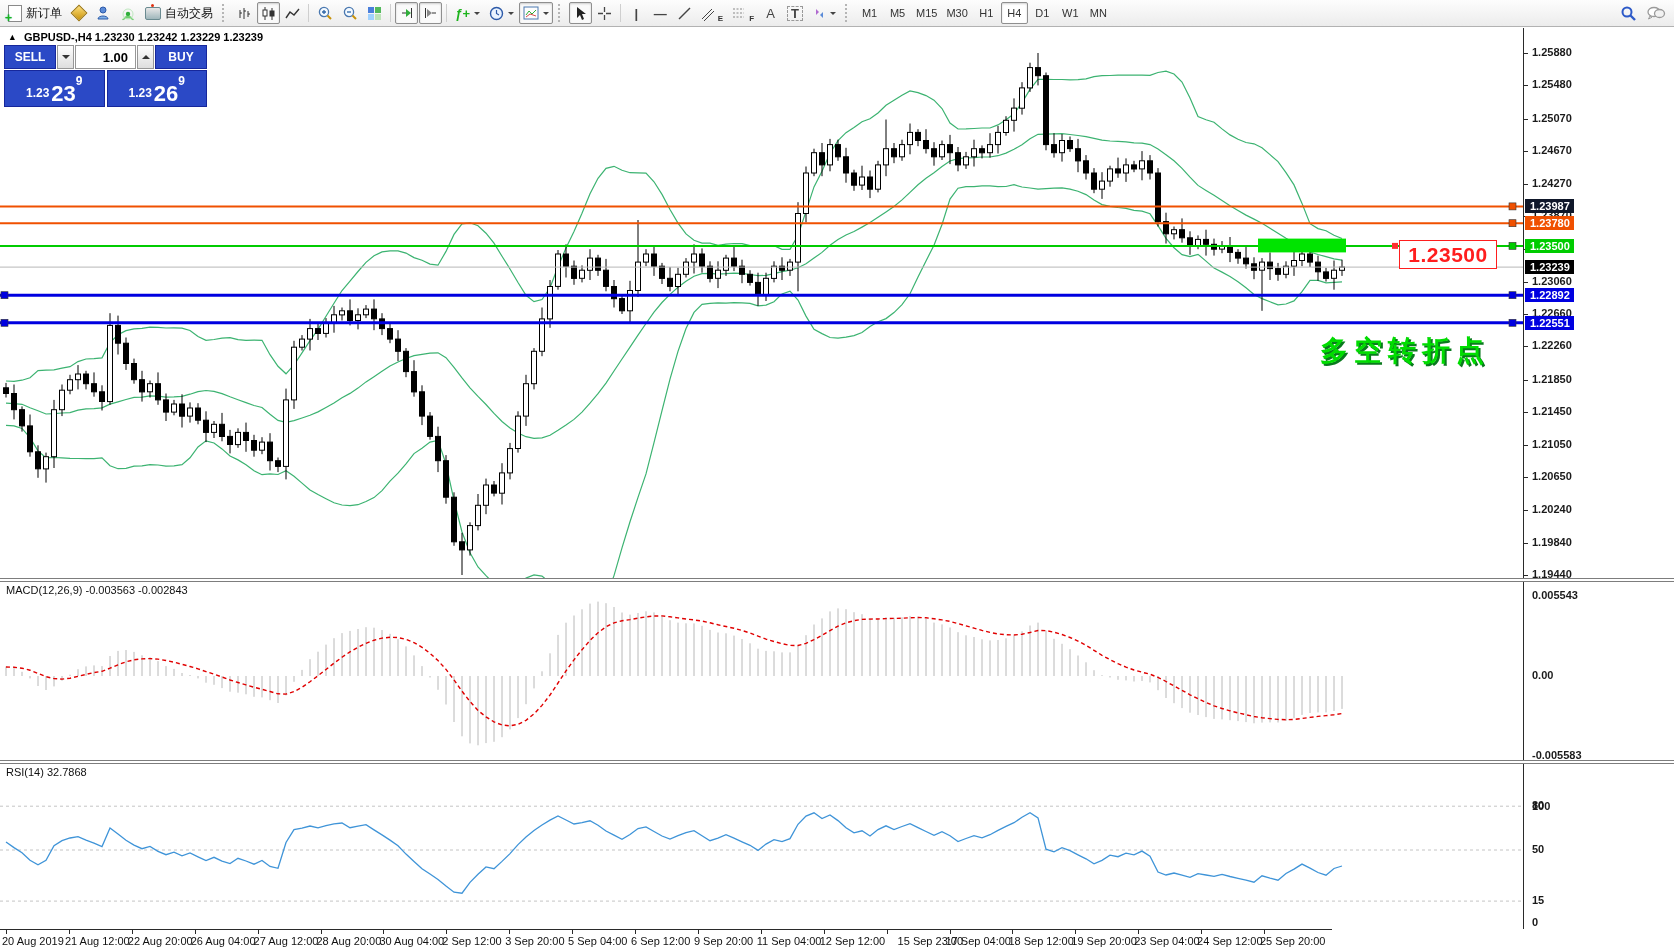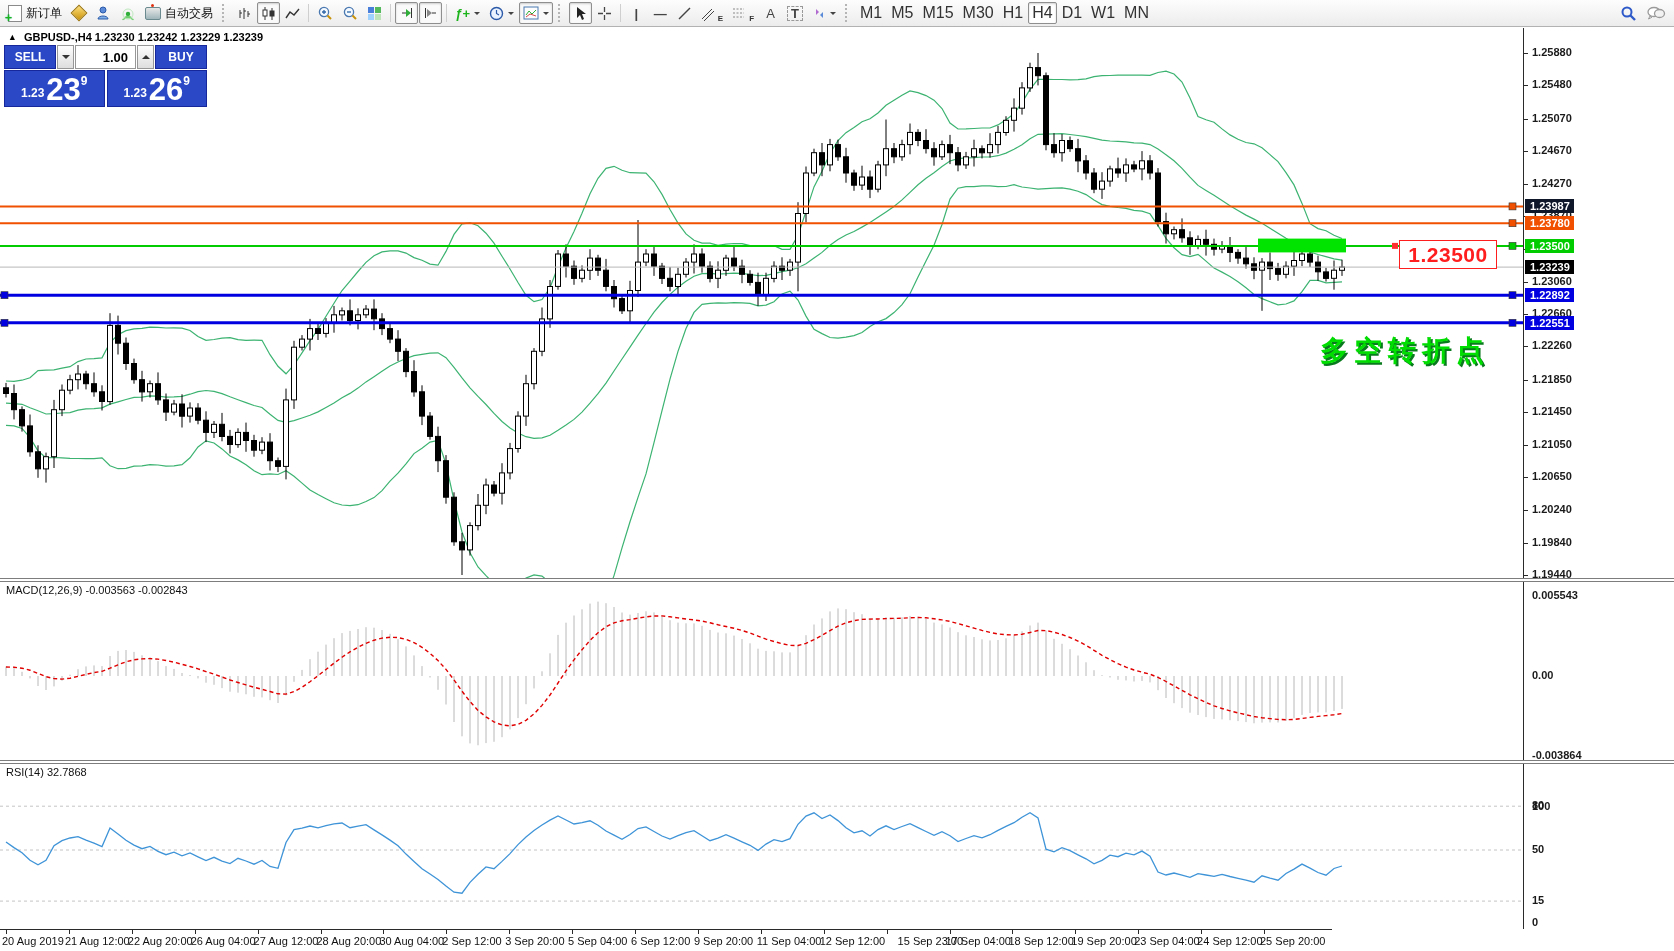--- a/index.html
+++ b/index.html
@@ -10,21 +10,21 @@
     background:linear-gradient(#fdfdfd,#ececec);border-bottom:1px solid #b2b2b2;
     display:flex;align-items:center;padding:0 4px;box-sizing:border-box;gap:1px;}
   .tbtn{height:22px;min-width:23px;display:inline-flex;align-items:center;justify-content:center;
     gap:4px;padding:0 3px;border:1px solid transparent;border-radius:2px;font-size:12px;color:#222;
     box-sizing:border-box;flex:0 0 auto;}
   .tbtn.pressed{border-color:#8f8f8f;background:#fafafa;box-shadow:inset 0 1px 2px rgba(0,0,0,.18);}
   .tbtn .cap{font-size:12px;color:#111;}
   .grip{width:4px;height:18px;border-left:2px dotted #b5b5b5;margin:0 4px;flex:0 0 auto;}
   .sep{width:1px;height:18px;background:#cfcfcf;margin:0 3px;flex:0 0 auto;}
   .caret{width:0;height:0;border:3px solid transparent;border-top-color:#444;margin-top:3px;}
-  .tf{font-size:16px;color:#333;min-width:27px;}
+  .tf{font-size:11px;color:#333;min-width:27px;}
   .tf.pressed{background:#fff;text-align:center;}
   .spacer{flex:1 1 auto;}
   .glyph{font-size:13px;color:#444;font-weight:700;line-height:1;}
   .mini{font-size:8px;font-weight:700;color:#333;align-self:flex-end;}
   
   #symbol-line{position:absolute;top:31px;left:7px;font-size:11px;font-weight:700;color:#000;z-index:30;}
   #symbol-caret{display:inline-block;transform:scale(.8);margin-right:3px;}
   #trade-panel{position:absolute;top:45px;left:4px;width:203px;z-index:40;}
   .tp-row1{display:flex;height:24px;gap:1px;}
   .btn-trade{width:52px;background:var(--panelblue);color:#fff;font-size:12px;font-weight:700;
@@ -32,21 +32,21 @@
   .vol-btn{width:17px;background:linear-gradient(#fefefe,#dedede);border:1px solid #979797;
     display:flex;align-items:center;justify-content:center;box-sizing:border-box;}
   .tri-dn{width:0;height:0;border:4px solid transparent;border-top-color:#333;margin-top:4px;}
   .tri-up{width:0;height:0;border:4px solid transparent;border-bottom-color:#333;margin-bottom:4px;}
   .vol-input{flex:1;background:#fff;border:1px solid #979797;box-sizing:border-box;
     font-size:13px;font-weight:700;color:#000;display:flex;align-items:center;justify-content:flex-end;padding-right:7px;}
   .tp-row2{display:flex;gap:2px;margin-top:1px;height:37px;}
   .quote{flex:1;background:var(--panelblue);border:1px solid #16279b;box-sizing:border-box;
     color:#fff;display:flex;align-items:flex-end;justify-content:center;padding-bottom:2px;}
   .q-small{font-size:12px;font-weight:700;margin:0 2px 4px 0;}
-  .q-big{font-size:31px;font-weight:700;line-height:.9;}
+  .q-big{font-size:22px;font-weight:700;line-height:.9;}
   .q-sup{font-size:12px;font-weight:700;align-self:flex-start;margin-top:3px;}
   
   .pane-svg{position:absolute;left:0;}
   .pane-sep{position:absolute;left:0;width:1674px;height:2px;background:#fff;
     border-top:1px solid #7d7d7d;border-bottom:1px solid #7d7d7d;box-sizing:content-box;z-index:20;}
   .pane-label{position:absolute;left:6px;font-size:11px;color:#101010;z-index:25;}
   #axis-col{position:absolute;left:1523px;top:28px;width:151px;height:901px;background:#fff;
     border-left:1px solid #2a2a2a;box-sizing:border-box;z-index:15;}
   .axtick{position:absolute;left:8px;font-size:11px;font-weight:600;color:#1a1a1a;white-space:nowrap;}
   .axmark{position:absolute;left:0;width:4px;height:1px;background:#2a2a2a;}
@@ -907,21 +907,21 @@
       <div class="axtick" style="top: 540.026px;">1.19440</div>
       <div class="axmark" style="top: 547.026px;"></div>
       <div class="axlab" style="top: 171.447px; background: #0f172a;">1.23987</div>
       <div class="axlab" style="top: 188.226px; background: rgb(240, 80, 0);">1.23780</div>
       <div class="axlab" style="top: 210.923px; background: rgb(0, 204, 0);">1.23500</div>
       <div class="axlab" style="top: 260.207px; background: rgb(0, 0, 224);">1.22892</div>
       <div class="axlab" style="top: 287.849px; background: rgb(0, 0, 224);">1.22551</div>
       <div class="axlab" style="top: 232.079px; background: rgb(0, 0, 0);">1.23239</div>
       <div class="axtick" style="top: 561.286px;">0.005543</div>
       <div class="axtick" style="top: 641px;">0.00</div>
-      <div class="axtick" style="top: 721.289px;">-0.003864</div>
+      <div class="axtick" style="top: 721.289px;">-0.005583</div>
       <div class="axtick" style="top: 772px; text-align: right;">100</div>
       <div class="axtick" style="top: 771.2px;">80</div>
       <div class="axtick" style="top: 815px;">50</div>
       <div class="axtick" style="top: 866.1px;">15</div>
       <div class="axtick" style="top: 888px;">0</div>
     </div>
   <div id="time-axis">
       <div class="tlab" style="left: 2px;">20 Aug 2019</div>
       <div class="tmark" style="left: 6px;"></div>
       <div class="tlab" style="left: 64.9px;">21 Aug 12:00</div>

